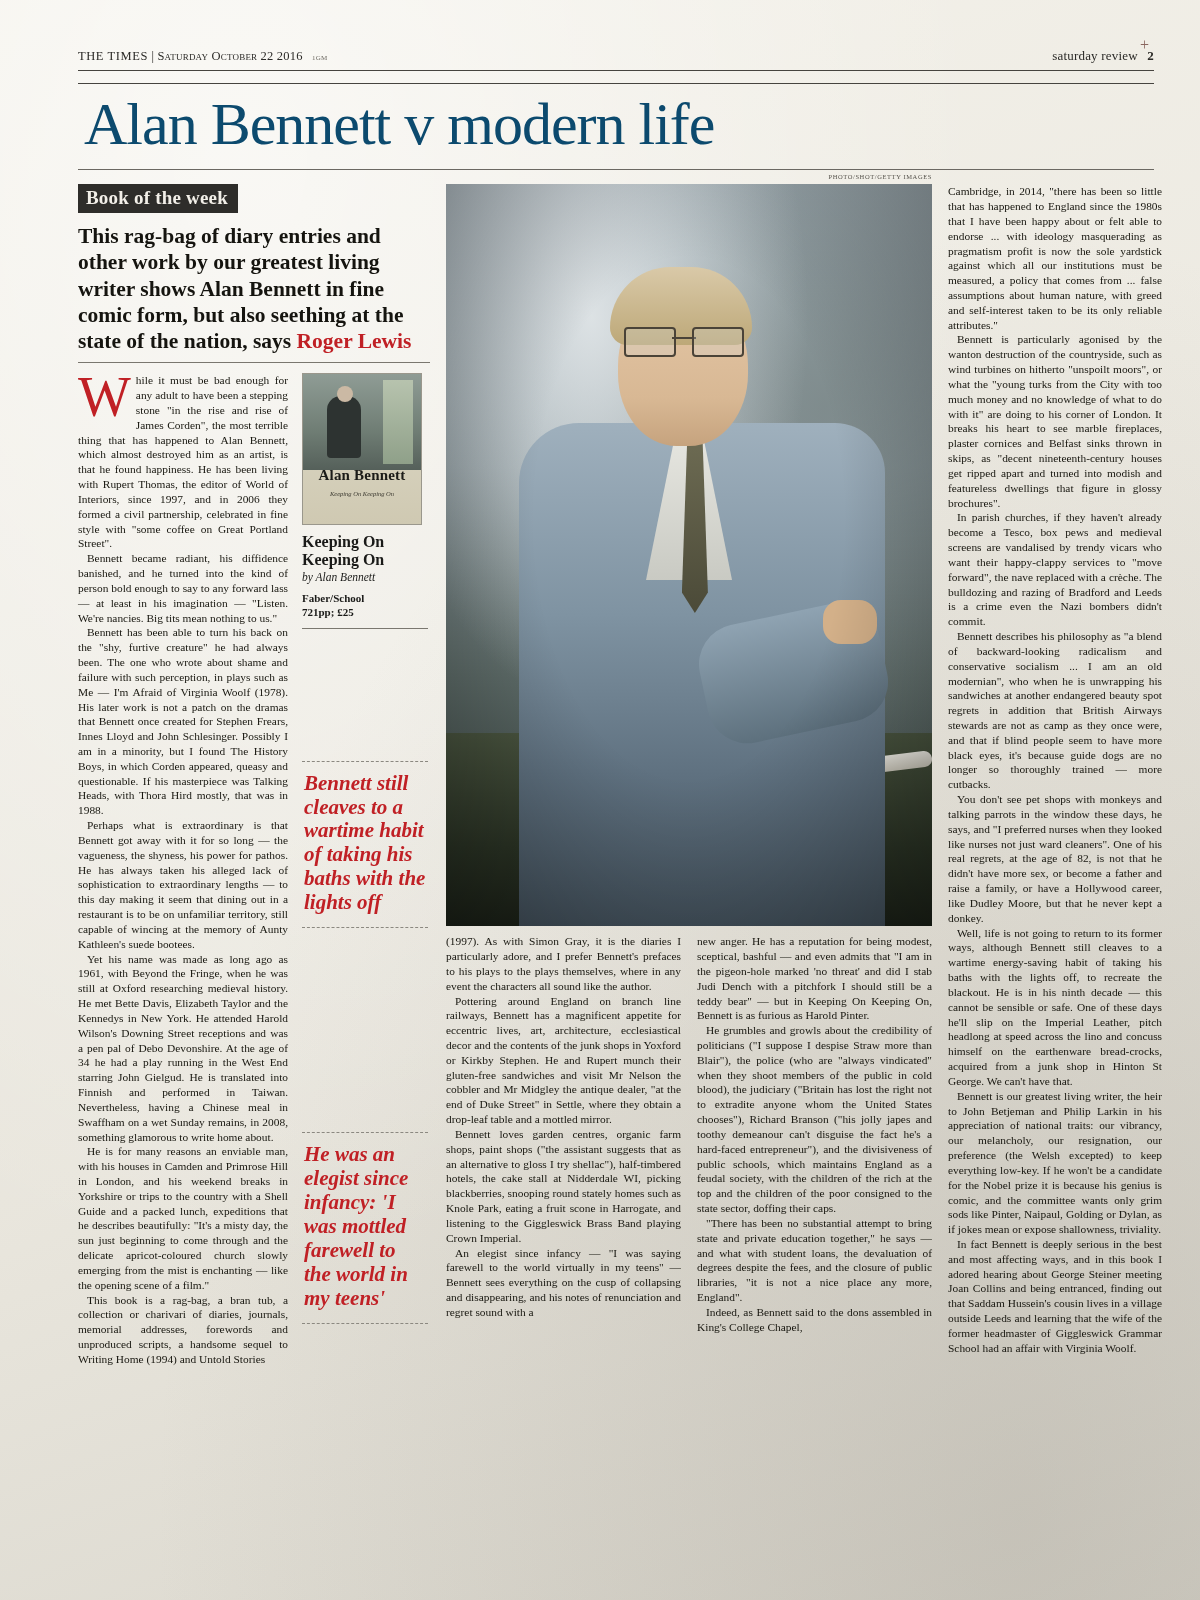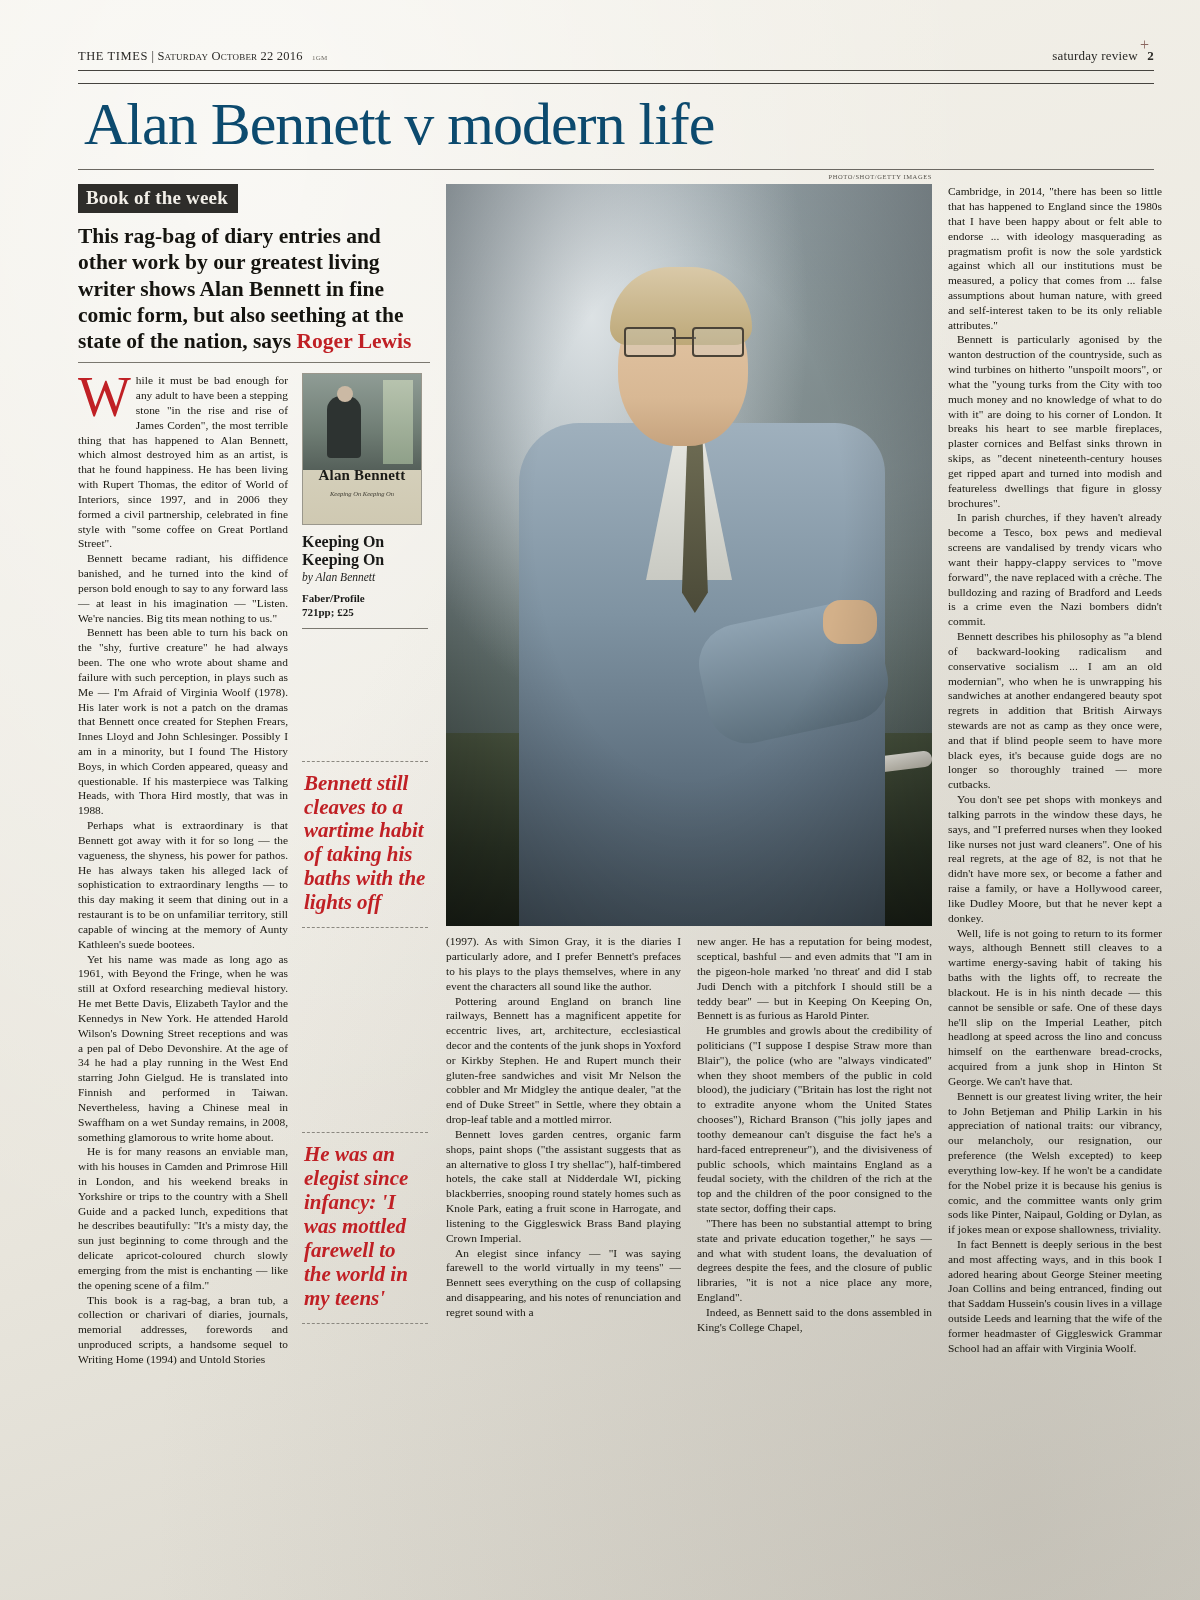--- a/index.html
+++ b/index.html
@@ -435,21 +435,21 @@
                   <div class="door"></div>
                   <div class="figure"></div>
                   <div class="head"></div>
                 </div>
                 <div class="ctitle">Alan Bennett</div>
                 <div class="csub">Keeping On Keeping On</div>
               </div>
               <div class="book-title">Keeping On Keeping On</div>
               <div class="book-author">by Alan Bennett</div>
               <div class="book-pub">
-                <div>Faber/Profile</div>
+                <div>Faber/School</div>
                 <div>721pp; £25</div>
               </div>
             </div>
 
             <div class="thin-rule"></div>
 
             <div style="height:110px;"></div>
 
             <div class="pullquote">Bennett still cleaves to a wartime habit of taking his baths with the lights off</div>
 

